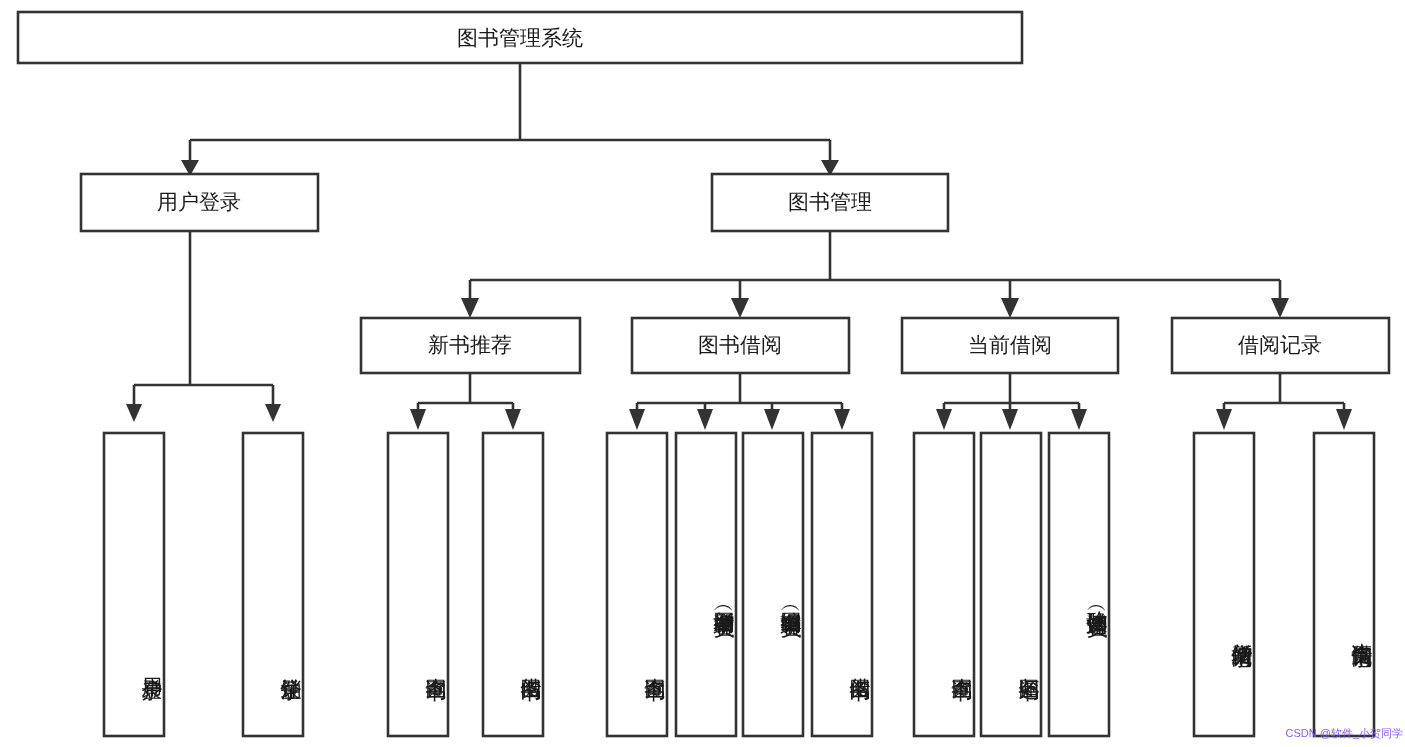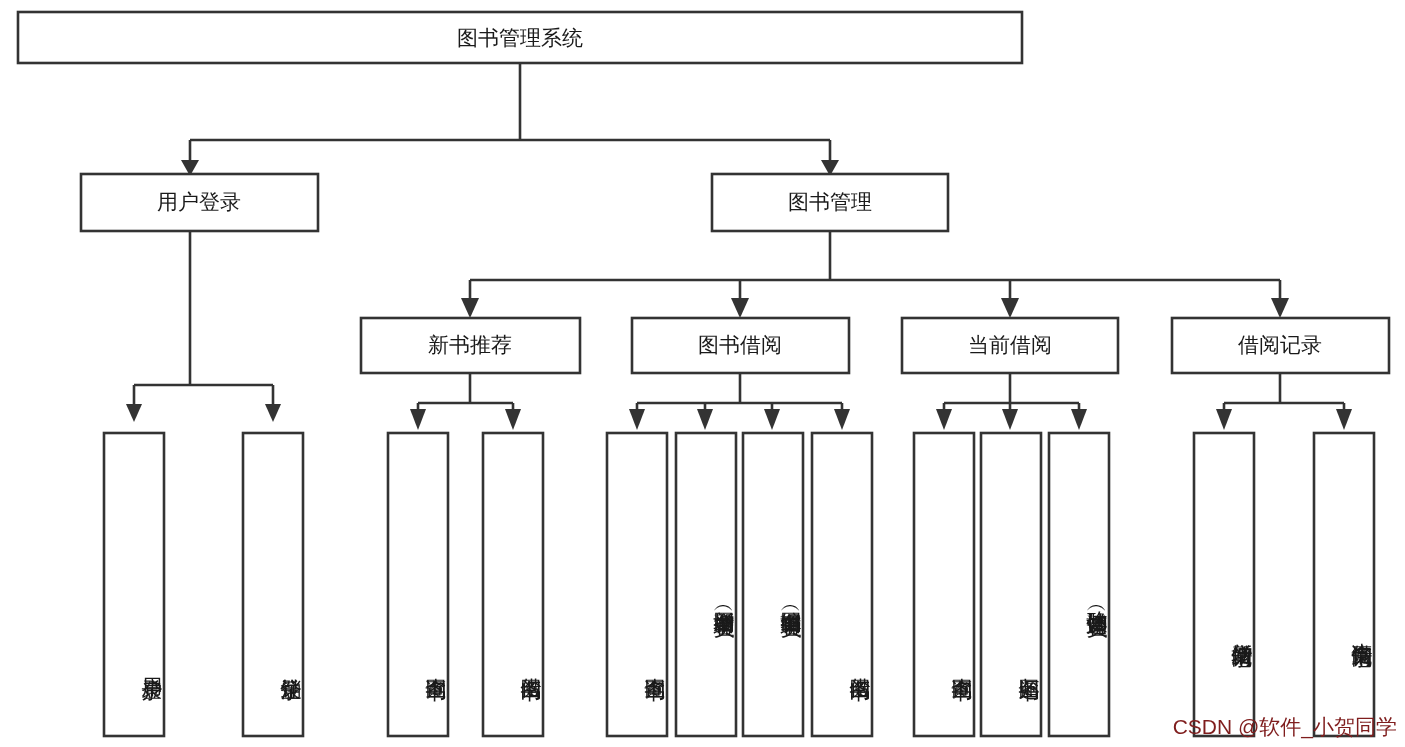--- a/index.html
+++ b/index.html
@@ -58,25 +58,25 @@
     font-family: "Liberation Sans", "DejaVu Sans", sans-serif;
     font-size: 21px;
     line-height: 1.12;
     color: #1a1a1a;
     letter-spacing: 1px;
     white-space: nowrap;
     pointer-events: none;
   }
   .watermark {
     position: absolute;
-    right: 8px;
+    right: 2px;
     bottom: 6px;
     font-family: "Liberation Sans", "DejaVu Sans", sans-serif;
-    font-size: 21px;
-    color: #7f1d1d;
+    font-size: 11px;
+    color: #8b5cf6;
     white-space: nowrap;
     pointer-events: none;
   }
 </style>
 </head>
 <body>
 
 <div id="diagram-root">
 
   <svg id="diagram-canvas" viewBox="0 0 1405 747">

